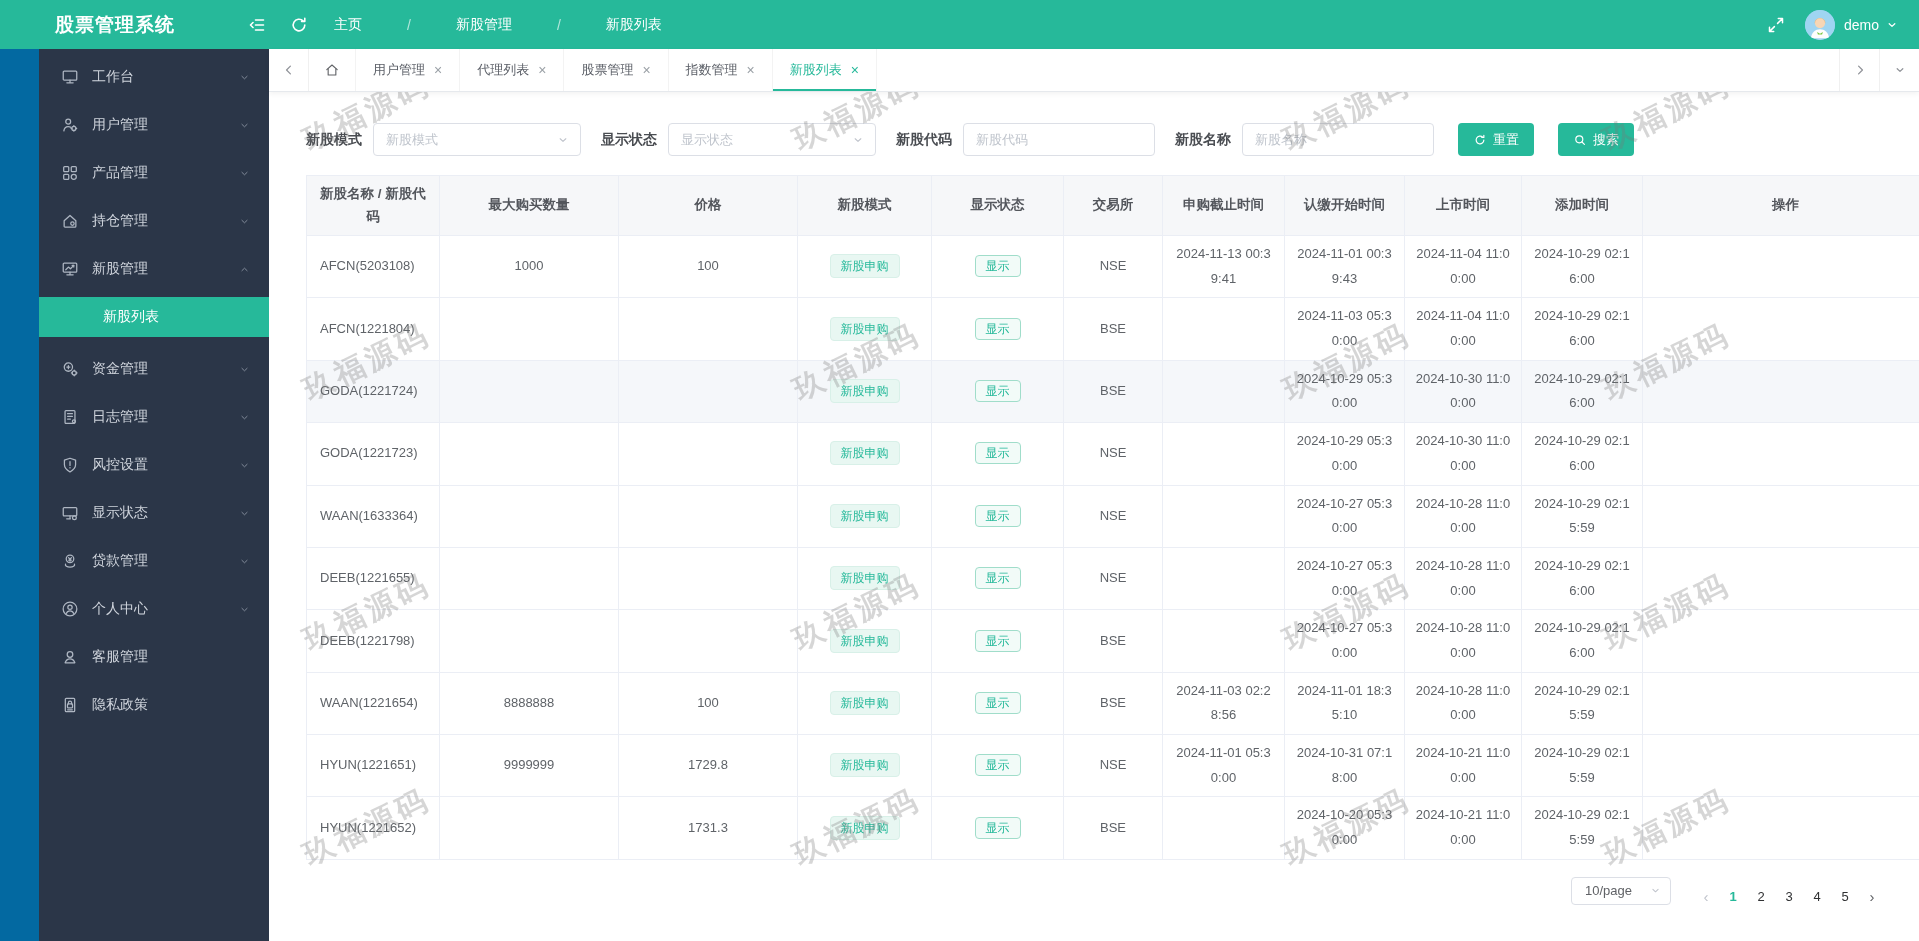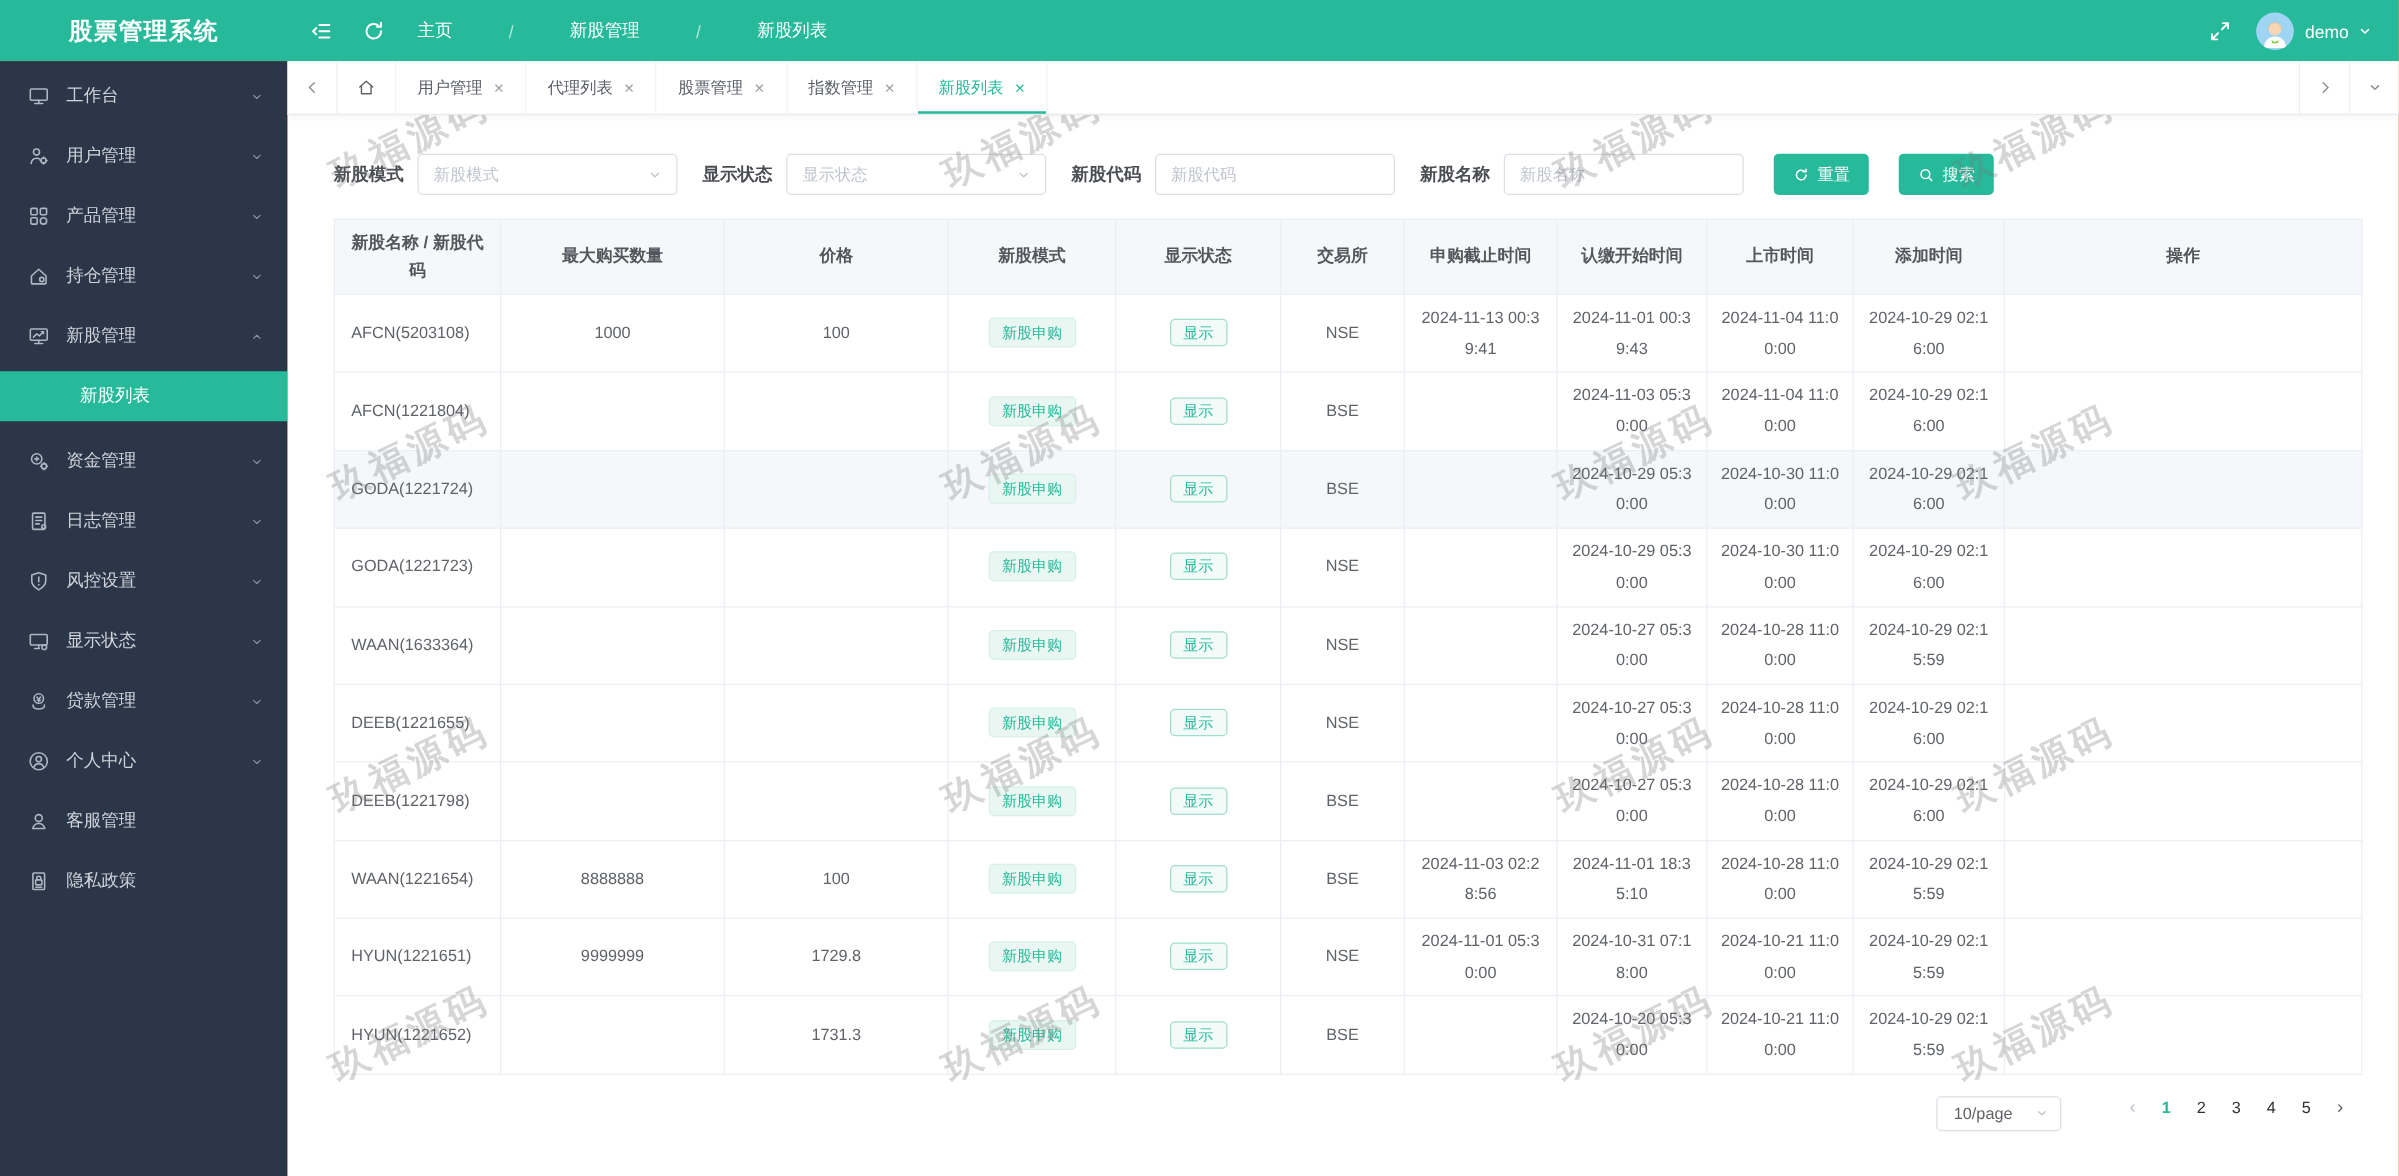--- a/index.html
+++ b/index.html
@@ -5,42 +5,42 @@
 <style>
   :root{
     --primary:#26b99a;
     --sidebar-bg:#2b3648;
     --border:#ebeef5;
     --text:#5f6368;
   }
   *{box-sizing:border-box;margin:0;padding:0;}
   html,body{width:1919px;height:941px;overflow:hidden;}
   body{font-family:"Liberation Sans","DejaVu Sans",sans-serif;background:#f0f2f5;}
-  .app{width:1919px;height:941px;display:flex;flex-direction:column;background:#c2410c;}
+  .app{width:1919px;height:941px;display:flex;flex-direction:column;background:#0369a1;}
 
   
   .topbar{height:49px;background:var(--primary);display:flex;align-items:center;color:#fff;flex:none;}
   .logo{width:230px;text-align:center;font-size:19px;font-weight:700;letter-spacing:1px;flex:none;}
   .tb-icon{display:inline-flex;align-items:center;justify-content:center;width:22px;height:22px;cursor:pointer;}
   .tb-icon svg{width:20px;height:20px;}
   .tb-collapse{margin-left:16px;}
   .tb-refresh{margin-left:20px;}
   .breadcrumb{display:flex;align-items:center;margin-left:24px;font-size:14px;gap:36px;}
   .bc-item{color:#fff;cursor:pointer;}
   .bc-sep{margin:0 9px;color:rgba(255,255,255,.65);}
   .tb-spacer{flex:1;}
   .tb-full{margin-right:18px;}
   .avatar{width:30px;height:30px;border-radius:50%;overflow:hidden;flex:none;cursor:pointer;background:#9fd5f2;}
   .avatar svg{width:30px;height:30px;display:block;}
   .username{margin:0 6px 0 9px;font-size:14px;cursor:pointer;}
   .user-caret{margin-right:20px;width:14px;height:14px;display:inline-flex;cursor:pointer;}
   .user-caret svg{width:14px;height:14px;}
 
   
-  .frame{flex:1;display:flex;min-height:0;}
+  .frame{flex:1;display:flex;min-height:0;padding-left:39px;}
   .sidebar{width:230px;background:var(--sidebar-bg);padding-top:4px;flex:none;overflow:hidden;}
   .menu-item{height:48px;display:flex;align-items:center;padding:0 18px 0 22px;color:#cfd4dc;font-size:14px;cursor:pointer;}
   .mi-icon{width:18px;height:18px;margin-right:13px;color:#aeb6c2;flex:none;display:inline-flex;}
   .mi-icon svg{width:18px;height:18px;}
   .mi-label{flex:1;}
   .mi-arrow{width:13px;height:13px;color:#8a93a1;display:inline-flex;}
   .mi-arrow svg{width:13px;height:13px;}
   .mi-arrow.up svg{transform:rotate(180deg);}
   .submenu{padding:4px 0 8px;}
   .submenu-item{height:40px;display:flex;align-items:center;padding-left:64px;font-size:14px;color:#cfd4dc;cursor:pointer;}
@@ -84,21 +84,21 @@
   table.data th,table.data td{border:1px solid var(--border);}
   table.data th{height:60px;background:#f6f7f9;color:#53565c;font-weight:700;font-size:13.5px;text-align:center;padding:4px 8px;line-height:1.7;}
   table.data td{height:62px;text-align:center;padding:6px 10px;line-height:1.9;background-clip:padding-box;}
   table.data td.cell-name{text-align:left;padding-left:13px;}
   table.data td.cell-time{word-break:break-all;}
   table.data tbody tr:nth-child(3) td{background:#f5f7fa;}
   .tag-mode{display:inline-block;background:#e8f7f2;color:var(--primary);border:1px solid #d8f0e8;border-radius:4px;padding:5px 10px;font-size:12px;line-height:1;white-space:nowrap;}
   .tag-status{display:inline-block;background:#f2fbf8;color:var(--primary);border:1px solid #a0ddca;border-radius:4px;padding:4px 10px;font-size:12px;line-height:1;white-space:nowrap;}
 
   
-  .pager-row{display:flex;justify-content:flex-end;align-items:flex-start;margin-top:17px;padding-right:4px;position:relative;z-index:2;gap:22px;}
+  .pager-row{display:flex;justify-content:flex-end;align-items:flex-end;margin-top:17px;padding-right:4px;position:relative;z-index:2;}
   .size-select{width:100px;height:28px;border:1px solid #dcdfe6;border-radius:4px;display:flex;align-items:center;justify-content:space-between;padding:0 8px 0 13px;color:#606266;font-size:13px;cursor:pointer;margin-right:22px;background:#fff;}
   .pages{display:flex;align-items:center;}
   .page-arrow{width:26px;text-align:center;font-size:15px;cursor:pointer;color:#606266;}
   .page-arrow.prev{color:#c0c4cc;}
   .page-num{width:26px;text-align:center;font-size:13px;color:#303133;cursor:pointer;margin:0 1px;}
   .page-num.active{color:var(--primary);font-weight:700;}
 </style>
 </head>
 <body>
 

